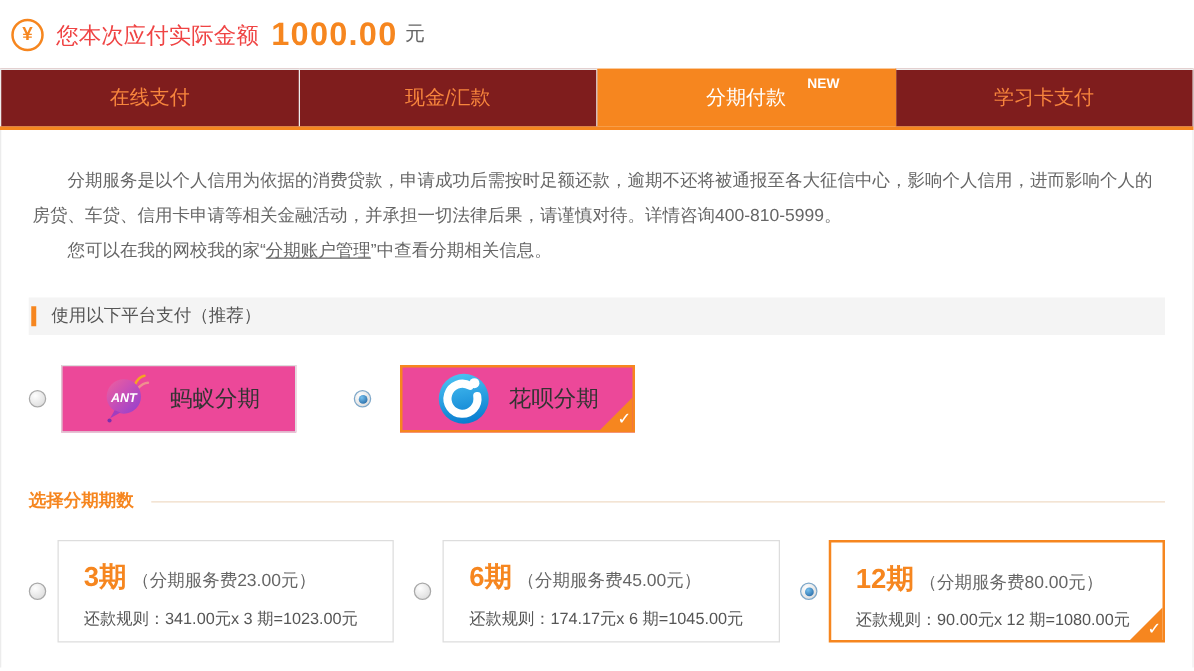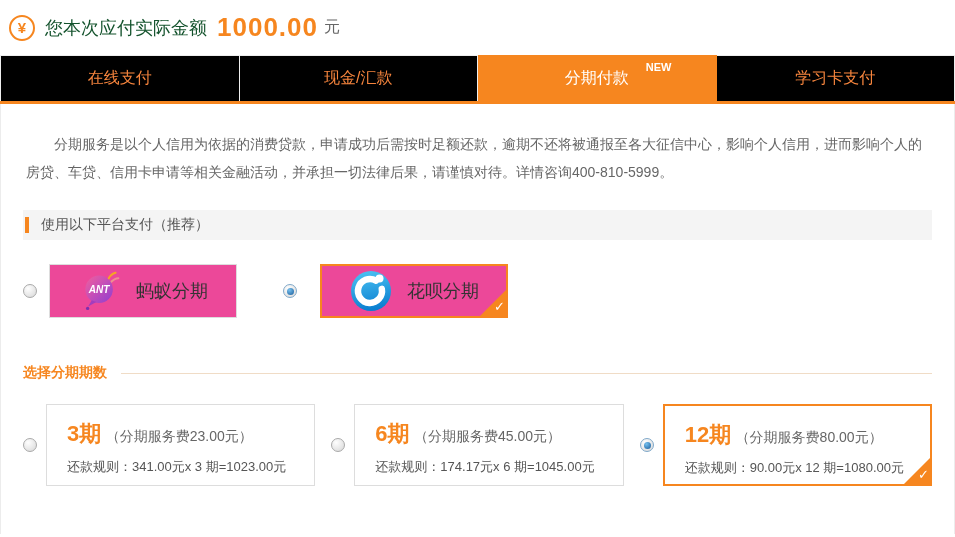--- a/index.html
+++ b/index.html
@@ -4,28 +4,28 @@
 <style>
   * { margin:0; padding:0; box-sizing:border-box; }
   html,body { width:955px; height:537px; background:#fff; overflow:hidden;
     font-family:"Liberation Sans","DejaVu Sans",sans-serif; }
 
   
   .amount-header { height:55px; display:flex; align-items:center; padding-left:9px; }
   .yen-badge { width:26px; height:26px; border:2px solid #f6861f; border-radius:50%;
     color:#f6861f; font-size:15px; font-weight:bold; display:flex; align-items:center;
     justify-content:center; flex:none; }
-  .amount-label { font-size:18px; color:#14532d; margin-left:10px;font-family:Liberation Serif, serif; }
+  .amount-label { font-size:18px; color:#ef4444; margin-left:10px;font-family:Liberation Serif, serif; }
   .amount-value { font-size:26px; font-weight:bold; color:#f6861f; margin-left:10px; letter-spacing:1px; }
   .amount-unit { font-size:16px; color:#666; margin-left:6px; }
 
   
   .tabs { display:flex; height:49px; border-bottom:3px solid #f6861f; }
   .tab { flex:1; position:relative; display:flex; align-items:center; justify-content:center;
-    font-size:16px; color:#f7853d; background:#000000; border:1px solid #eee; border-bottom:none;
+    font-size:16px; color:#f7853d; background:#7f1d1d; border:1px solid #eee; border-bottom:none;
     border-left:none; cursor:pointer; }
   .tab:first-child { border-left:1px solid #eee; }
   .tab.active { background:#f6861f; color:#fff; border-color:#f6861f; }
   .new-badge { position:absolute; top:5px; right:44px; font-size:11px; font-weight:bold; color:#fff; }
 
   
   .content { height:430px; border-left:1px solid #ececec; border-right:1px solid #ececec; }
   .notice { padding:0 25px; font-size:14px; color:#666; line-height:28px; text-indent:2em; }
   .notice.first { padding-top:26px; }
   .notice a { color:#666; text-decoration:underline; cursor:pointer; }
@@ -93,20 +93,23 @@
   </div>
   <div class="tab">
     <span>学习卡支付</span>
   </div>
 </div>
 
 <div class="content">
 
   <p class="notice first">
     <span>分期服务是以个人信用为依据的消费贷款，申请成功后需按时足额还款，逾期不还将被通报至各大征信中心，影响个人信用，进而影响个人的房贷、车贷、信用卡申请等相关金融活动，并承担一切法律后果，请谨慎对待。详情咨询400-810-5999。</span>
+  </p>
+  <p class="notice">
+    <span>您可以在我的网校我的家“</span><a>分期账户管理</a><span>”中查看分期相关信息。</span>
   </p>
 
   <div class="section-strip">
     <span class="orange-bar"></span>
     <span>使用以下平台支付（推荐）</span>
   </div>
 
   <div class="platform-row">
 
     <div class="platform-option">

